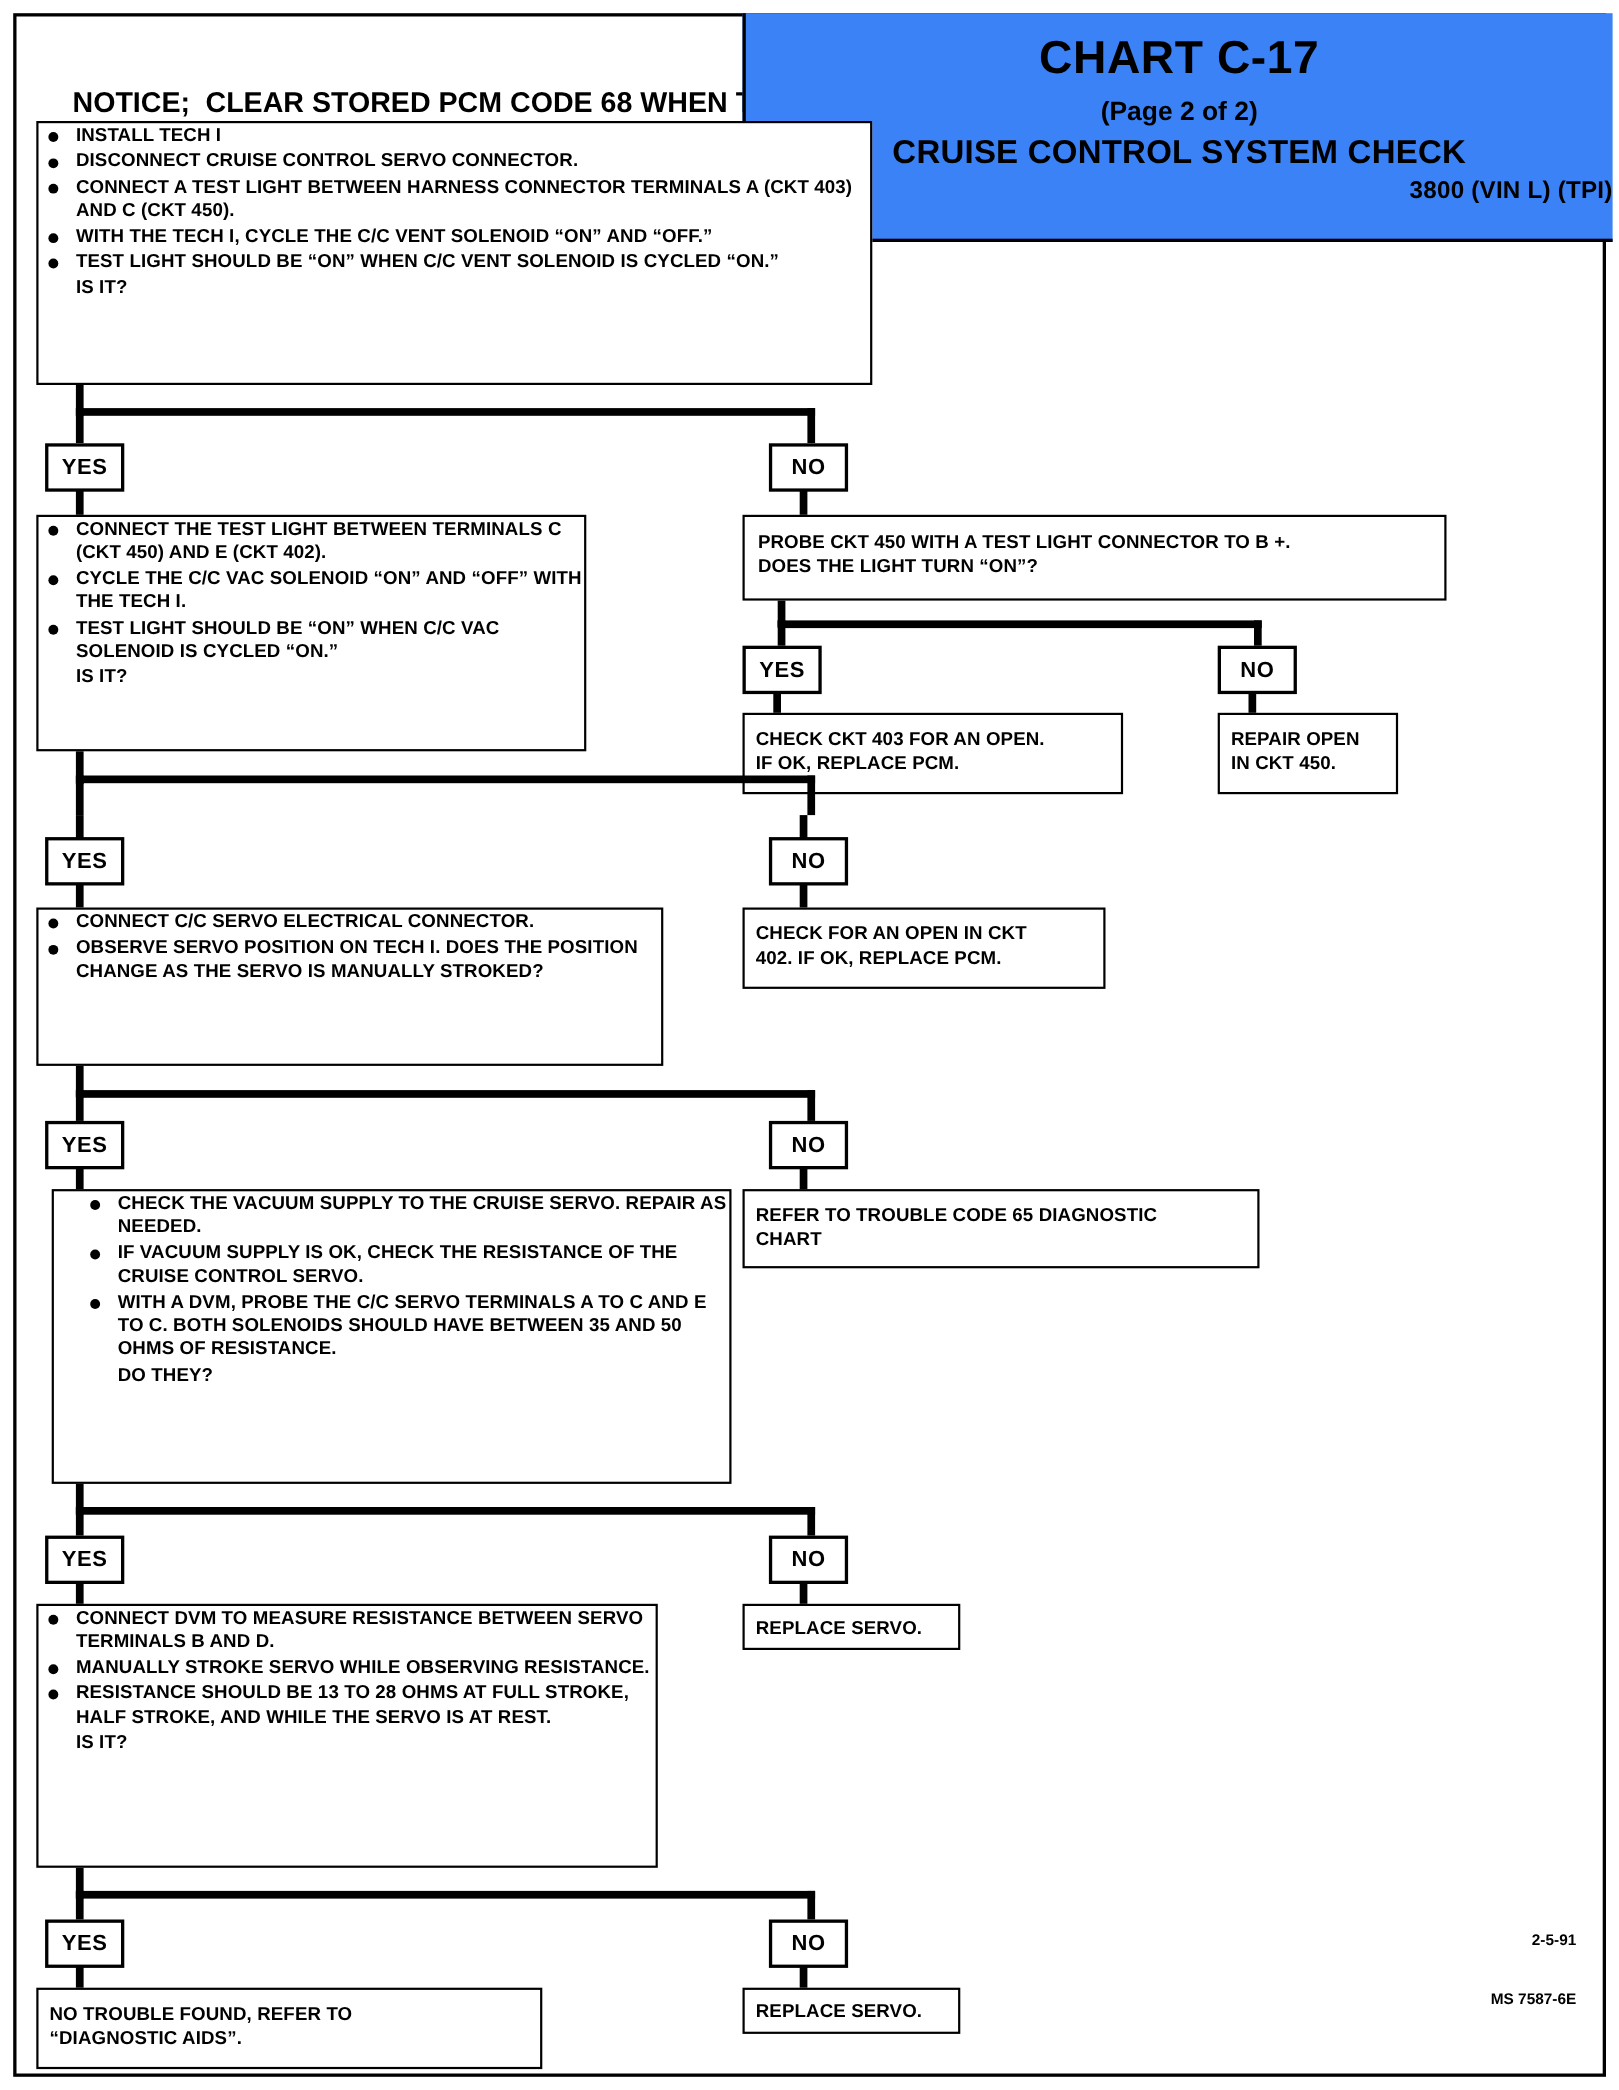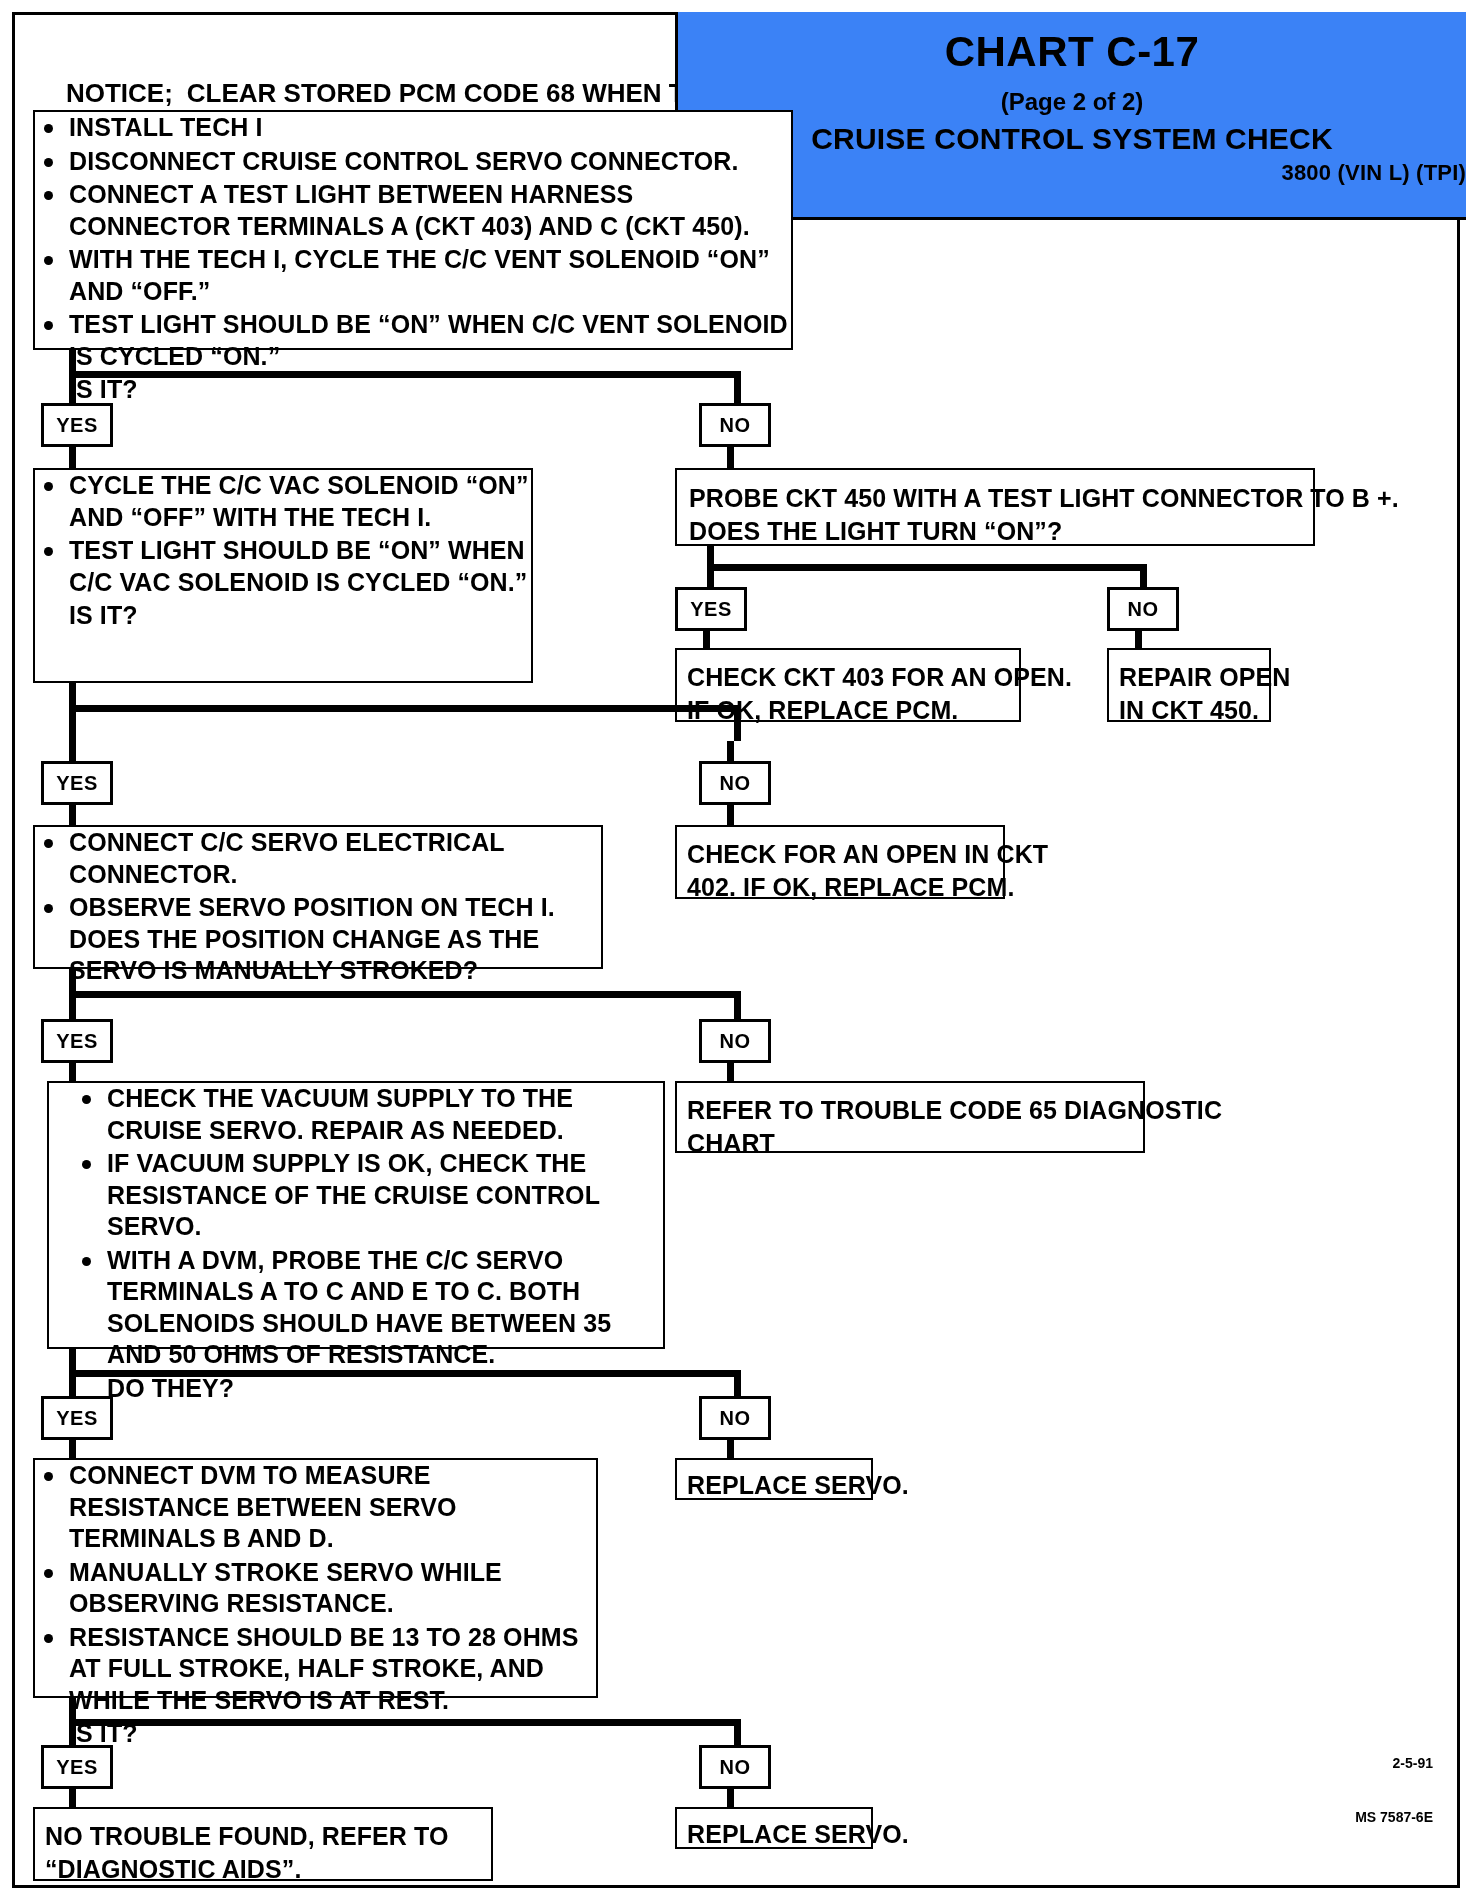--- a/index.html
+++ b/index.html
@@ -30,21 +30,21 @@
   .hl{height:7px;}
   
   ul.bl{list-style:none;margin:0;padding:0;}
   ul.bl li{position:relative;padding-left:34px;margin:0 0 2px 0;line-height:1.26;}
   ul.bl li::before{
     content:"";position:absolute;left:9px;top:.48em;width:9px;height:9px;
     border-radius:50%;background:#000;
   }
   ul.bl li.nob{padding-left:34px;}
   ul.bl li.nob::before{display:none;}
-  .bodytxt{font-size:25px;line-height:1.3;font-weight:bold;}
+  .bodytxt{font-size:17px;line-height:1.3;font-weight:bold;}
   .pad{padding:12px 10px 8px 6px;}
   
   .titlebox{
     position:absolute;border:3px solid #000;border-top:none;border-right:none;
     box-sizing:border-box;background:#3b82f6;
   }
   .t1{font-size:42px;font-weight:bold;text-align:center;letter-spacing:.5px;}
   .t2{font-size:24px;font-weight:bold;text-align:center;}
   .t3{font-size:30px;font-weight:bold;text-align:center;letter-spacing:.2px;}
   .t4{font-size:22px;font-weight:bold;text-align:right;letter-spacing:.2px;}
@@ -90,20 +90,22 @@
     <span>YES</span>
   </div>
   <div class="tag" style="left:684px;top:388px;width:72px;height:44px;">
     <span>NO</span>
   </div>
   <div class="ln vl" style="left:54px;top:430px;height:26px;"></div>
   <div class="ln vl" style="left:712px;top:430px;height:26px;"></div>
 
   <div class="box" style="left:18px;top:453px;width:500px;height:215px;">
     <ul class="bl bodytxt pad">
+      <li>CONNECT THE TEST LIGHT BETWEEN
+TERMINALS C (CKT 450) AND E (CKT 402).</li>
       <li>CYCLE THE C/C VAC SOLENOID “ON”
 AND “OFF” WITH THE TECH I.</li>
       <li>TEST LIGHT SHOULD BE “ON” WHEN C/C
 VAC SOLENOID IS CYCLED “ON.”</li>
       <li class="nob">IS IT?</li>
     </ul>
   </div>
 
   <div class="box" style="left:660px;top:453px;width:640px;height:78px;">
     <div class="bodytxt" style="padding:12px 10px 0 12px;white-space:pre;">PROBE CKT 450 WITH A TEST LIGHT CONNECTOR TO B +.

